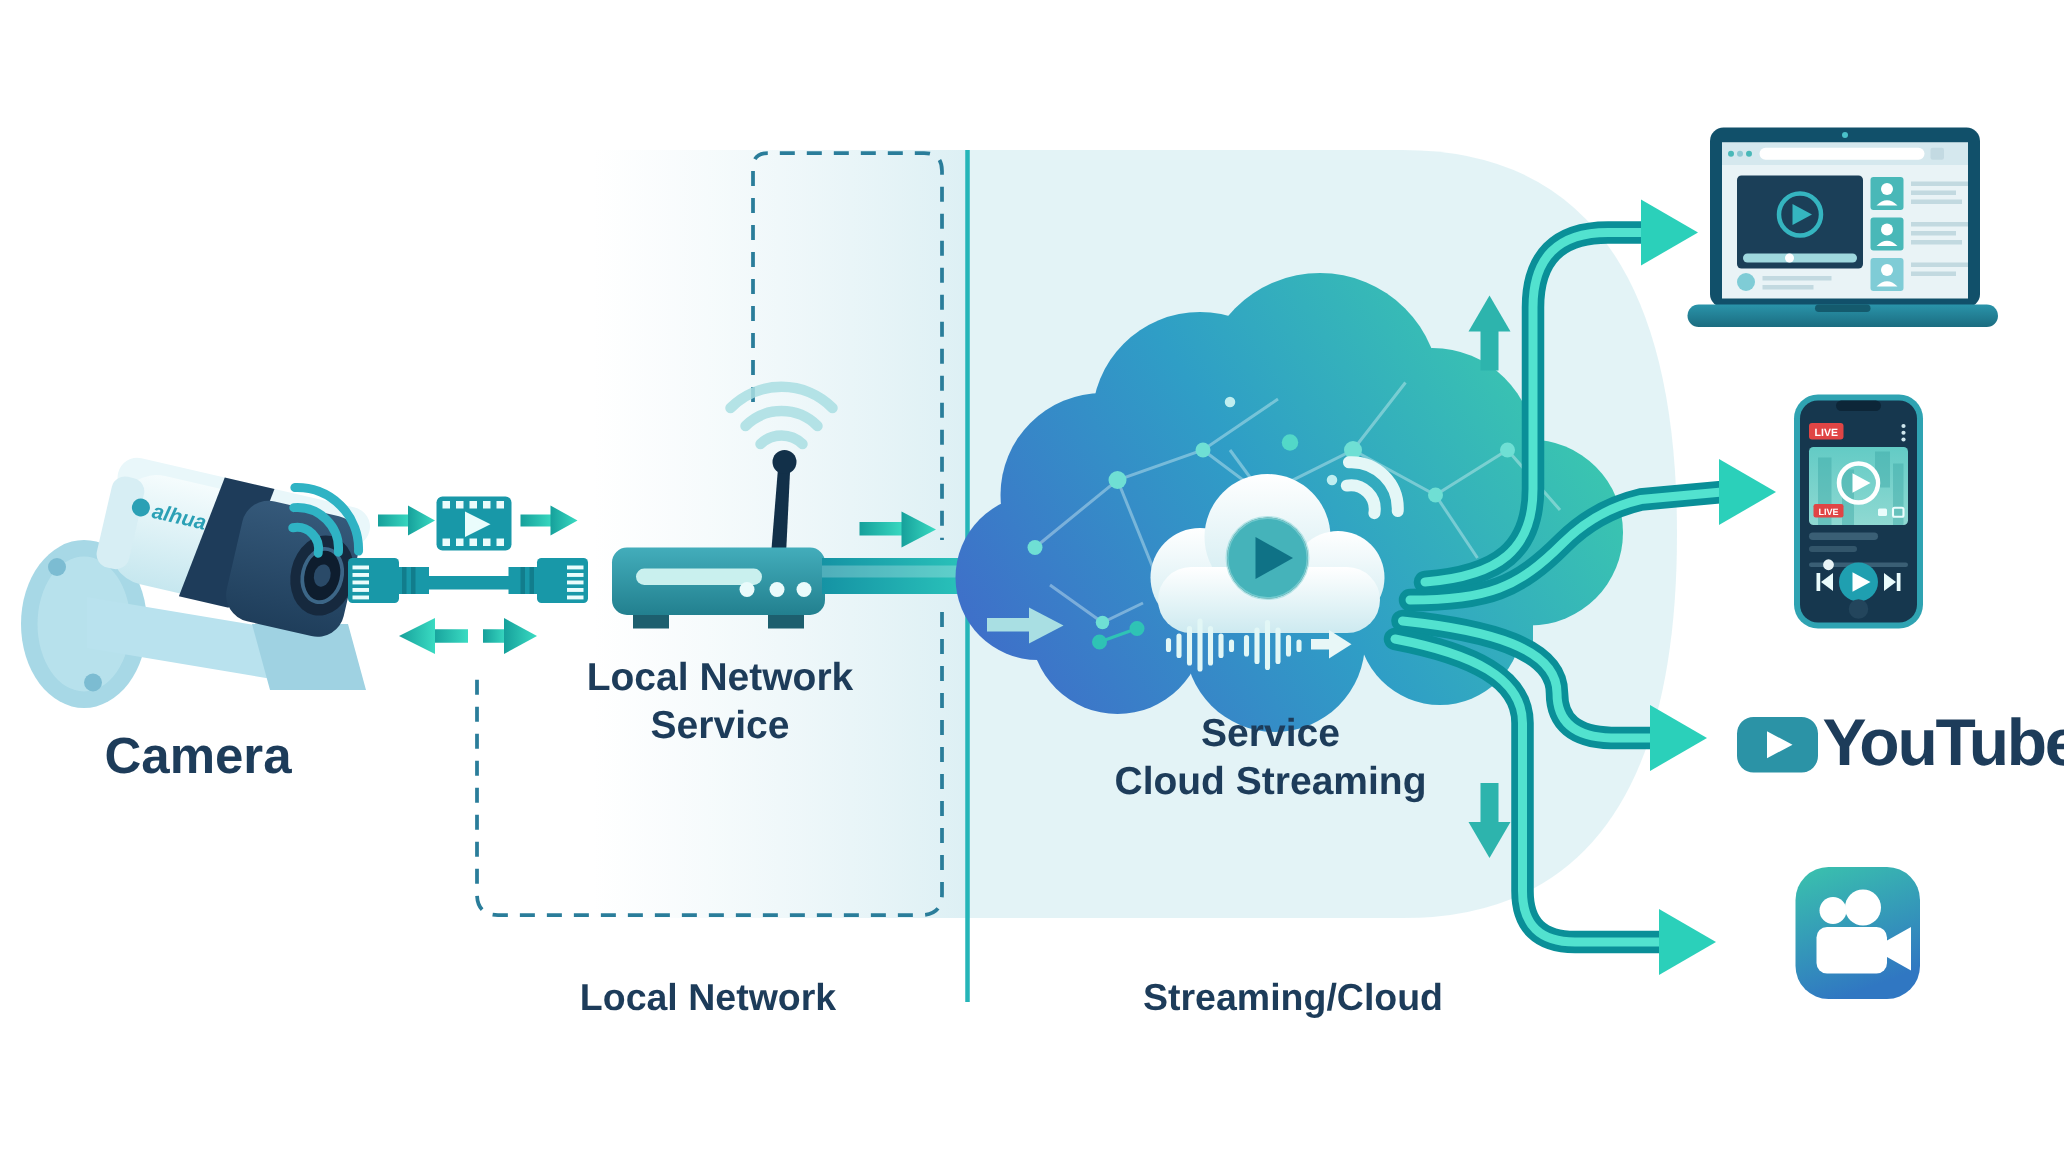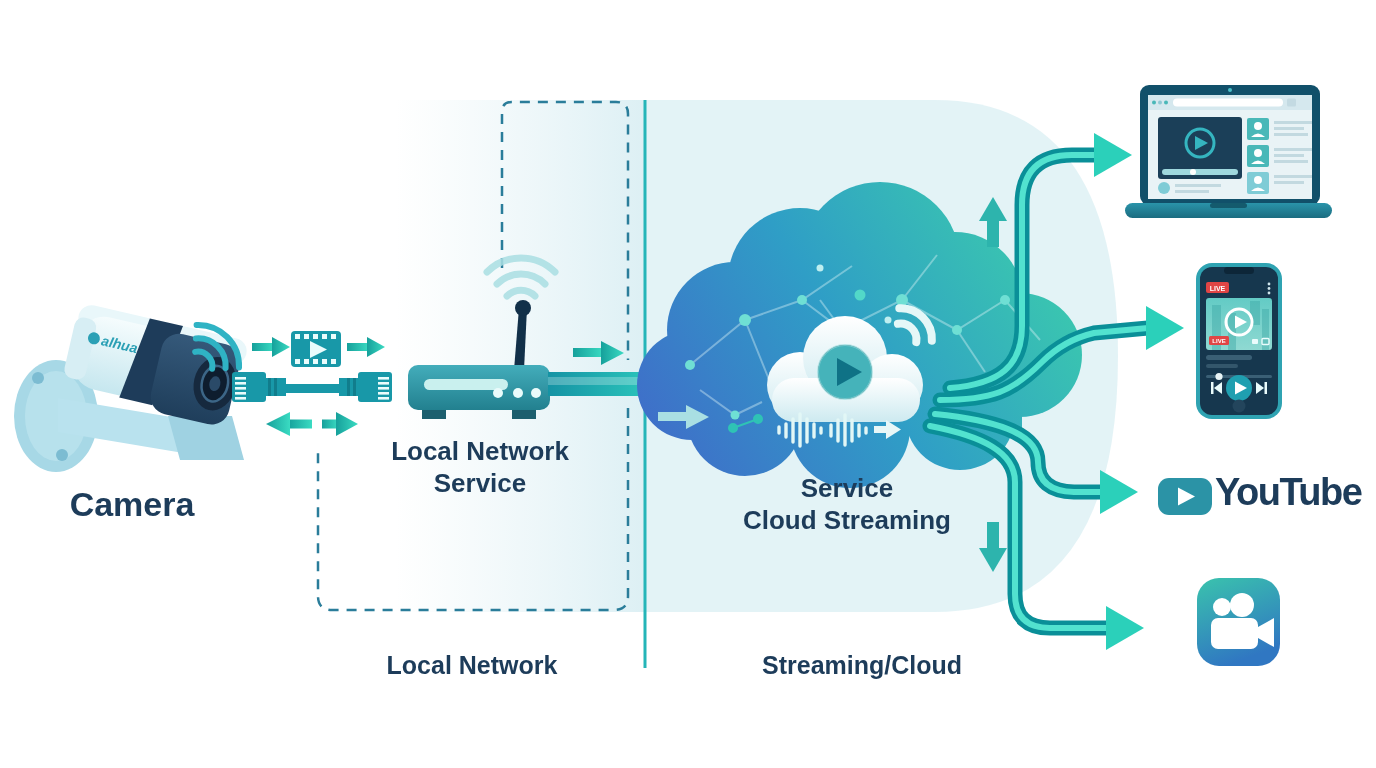--- a/index.html
+++ b/index.html
@@ -7,21 +7,21 @@
           font-family:"Liberation Sans",sans-serif;}
   #scene{position:absolute;left:0;top:0;}
   .lbl{position:absolute;color:#1d3c5a;font-weight:bold;text-align:center;
        font-family:"Liberation Sans",sans-serif;line-height:1.22;}
   .lbl-camera{left:52px;top:484px;width:160px;font-size:34px;}
   .lbl-router{left:380px;top:436px;width:200px;font-size:26px;}
   .lbl-cloud{left:732px;top:473px;width:230px;font-size:26px;}
   .lbl-zone-local{left:382px;top:650px;width:180px;font-size:25px;}
   .lbl-zone-internet{left:762px;top:650px;width:182px;font-size:25px;}
   .yt-wordmark{position:absolute;left:1215px;top:471px;width:140px;text-align:left;
-       font-size:38px;font-weight:bold;color:#1d3c5a;letter-spacing:-1.5px;}
+       font-size:44px;font-weight:bold;color:#1d3c5a;letter-spacing:-1.5px;}
 </style>
 </head>
 <body>
 
 <div id="canvas">
 <svg id="scene" width="1376" height="768" viewBox="0 0 1376 768">
   <defs>
     <linearGradient id="gArrow" x1="0" y1="0" x2="1" y2="0">
       <stop offset="0" stop-color="#16a09b"></stop>
           <stop offset="1" stop-color="#3adbc2"></stop>

